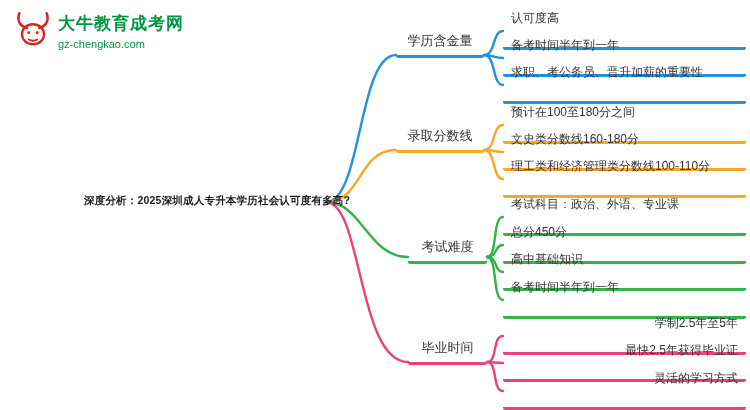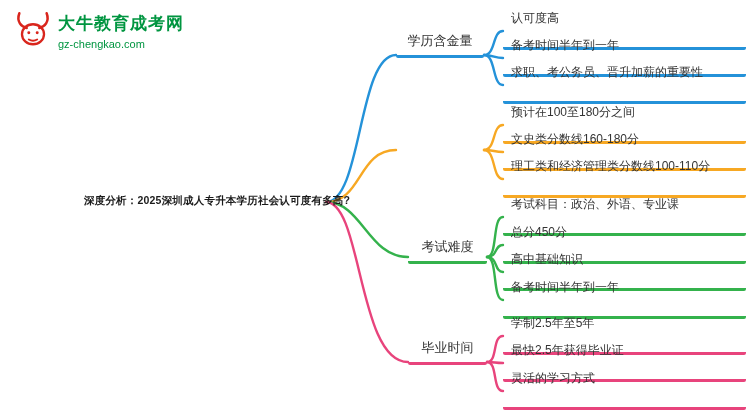--- a/index.html
+++ b/index.html
@@ -30,21 +30,21 @@
   .branch-label.b3{left:408px;top:339px;width:79px;border-color:var(--branch3,#e8447c);}
 
   .leaf{
     position:absolute;left:503px;width:243px;box-sizing:border-box;
     font-size:12px;color:#333;padding:0 8px 20px;white-space:nowrap;
     border-bottom:3px solid #999;border-radius:2px;
   }
   .leaf.b0{border-color:var(--branch0,#2492d9);}
   .leaf.b1{border-color:var(--branch1,#f7a823);}
   .leaf.b2{border-color:var(--branch2,#34b24c);}
-  .leaf.b3{border-color:var(--branch3,#e8447c);}
+  .leaf.b3{border-color:var(--branch3,#e8447c);text-align:right;}
 
   .logo{position:absolute;left:12px;top:8px;display:flex;align-items:flex-start;}
   .logo-icon{width:42px;height:42px;flex:0 0 42px;}
   .logo-text{margin-left:4px;padding-top:4px;}
   .logo-name{font-size:17px;font-weight:bold;color:var(--brand-green,#009540);letter-spacing:1px;}
   .logo-url{font-size:11px;color:var(--brand-green,#009540);margin-top:3px;}
 </style>
 </head>
 <body>
 
@@ -86,20 +86,21 @@
     </svg>
     <div class="logo-text">
       <div class="logo-name">大牛教育成考网</div>
       <div class="logo-url">gz-chengkao.com</div>
     </div>
   </div>
 
   <div class="central">深度分析：2025深圳成人专升本学历社会认可度有多高?</div>
 
   <div class="branch-label b0">学历含金量</div>
+  <div class="branch-label b1">录取分数线</div>
   <div class="branch-label b2">考试难度</div>
   <div class="branch-label b3">毕业时间</div>
 
   <div class="leaf b0" style="top:10px">认可度高</div>
   <div class="leaf b0" style="top:37px">备考时间半年到一年</div>
   <div class="leaf b0" style="top:64px">求职、考公务员、晋升加薪的重要性</div>
 
   <div class="leaf b1" style="top:104px">预计在100至180分之间</div>
   <div class="leaf b1" style="top:131px">文史类分数线160-180分</div>
   <div class="leaf b1" style="top:158px">理工类和经济管理类分数线100-110分</div>

